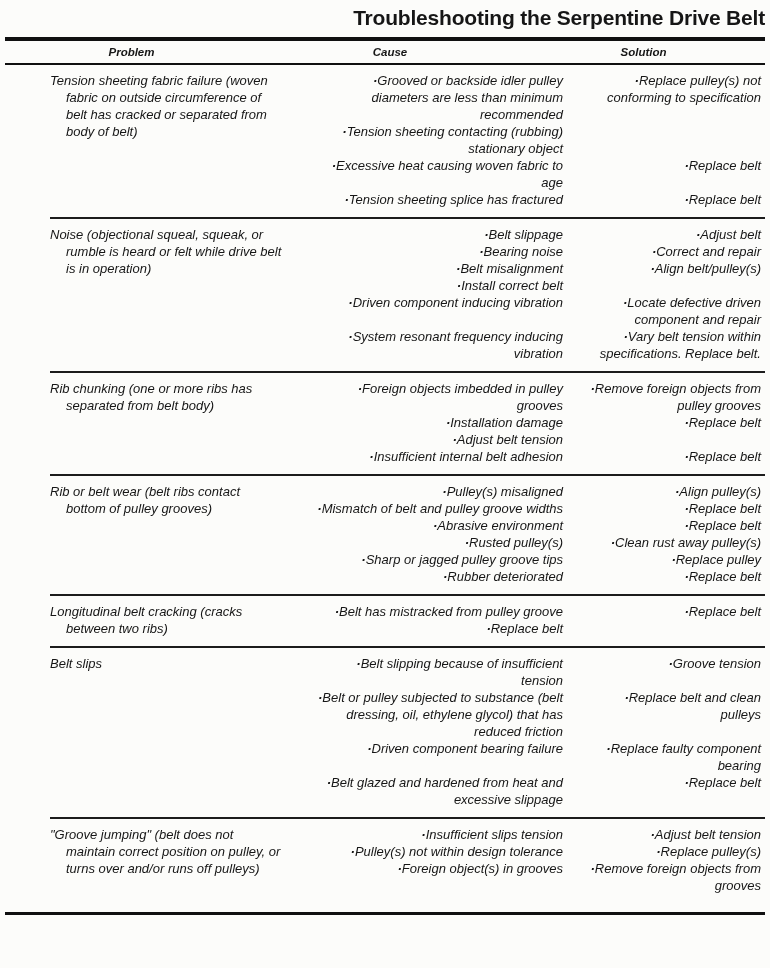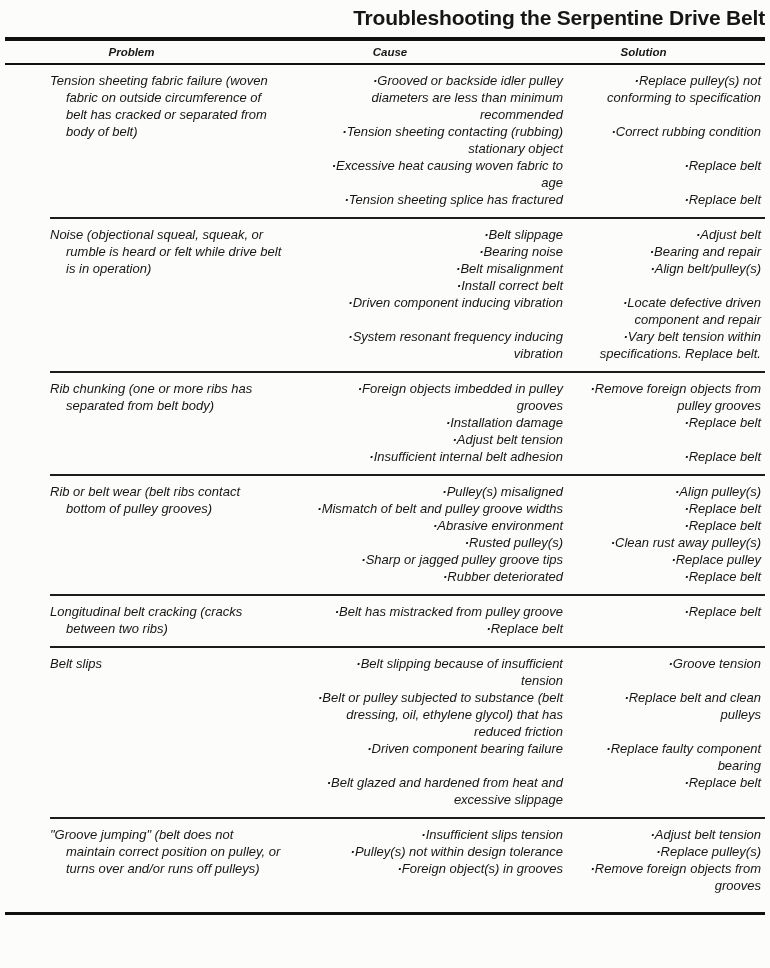--- a/index.html
+++ b/index.html
@@ -89,42 +89,41 @@
     <div>
         <div class="row">
           <div class="problem-cell">Tension sheeting fabric failure (woven fabric on outside circumference of belt has cracked or separated from body of belt)</div>
           <div class="entries">
             <div class="entry">
               <div class="item"><span class="bullet">·</span><span>Grooved or backside idler pulley diameters are less than minimum recommended</span></div>
               <div class="item"><span class="bullet">·</span><span>Replace pulley(s) not conforming to specification</span></div>
             </div>
             <div class="entry">
               <div class="item"><span class="bullet">·</span><span>Tension sheeting contacting (rubbing) stationary object</span></div>
-              <div class="item"><span class="bullet">·</span><span>Correct rubbing condition</span></div>
             </div>
             <div class="entry">
               <div class="item"><span class="bullet">·</span><span>Excessive heat causing woven fabric to age</span></div>
               <div class="item"><span class="bullet">·</span><span>Replace belt</span></div>
             </div>
             <div class="entry">
               <div class="item"><span class="bullet">·</span><span>Tension sheeting splice has fractured</span></div>
               <div class="item"><span class="bullet">·</span><span>Replace belt</span></div>
             </div>
           </div>
         </div>
         <div class="row">
           <div class="problem-cell">Noise (objectional squeal, squeak, or rumble is heard or felt while drive belt is in operation)</div>
           <div class="entries">
             <div class="entry">
               <div class="item"><span class="bullet">·</span><span>Belt slippage</span></div>
               <div class="item"><span class="bullet">·</span><span>Adjust belt</span></div>
             </div>
             <div class="entry">
               <div class="item"><span class="bullet">·</span><span>Bearing noise</span></div>
-              <div class="item"><span class="bullet">·</span><span>Bearing and repair</span></div>
+              <div class="item"><span class="bullet">·</span><span>Correct and repair</span></div>
             </div>
             <div class="entry">
               <div class="item"><span class="bullet">·</span><span>Belt misalignment</span></div>
               <div class="item"><span class="bullet">·</span><span>Align belt/pulley(s)</span></div>
             </div>
             <div class="entry">
               <div class="item"><span class="bullet">·</span><span>Install correct belt</span></div>
             </div>
             <div class="entry">
               <div class="item"><span class="bullet">·</span><span>Driven component inducing vibration</span></div>

